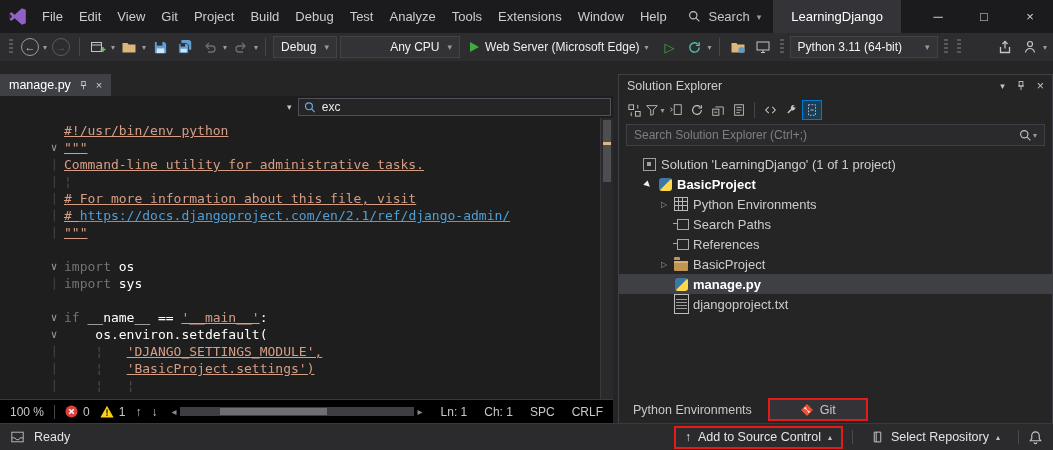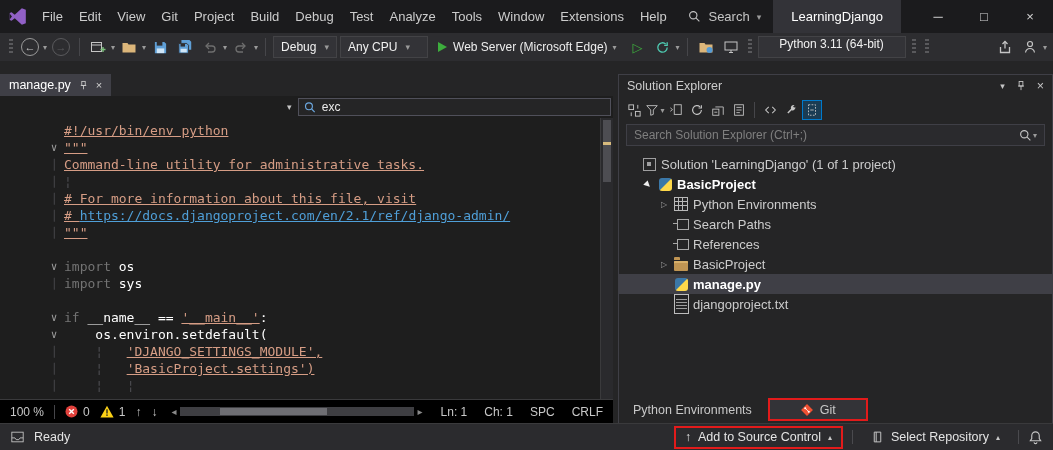--- a/index.html
+++ b/index.html
@@ -30,22 +30,22 @@
   .tsep { width:1px; height:18px; background:#46464a; margin:0 4px; flex:none; }
   .icon-btn { width:22px; height:22px; display:flex; align-items:center; justify-content:center; flex:none; }
   .circle-btn { width:18px; height:18px; border:1px solid #9a9a9a; border-radius:50%;
     display:flex; align-items:center; justify-content:center; font-size:11px; color:#c5c5c5; }
   .circle-btn.disabled { border-color:#5a5a5d; color:#5a5a5d; }
   .mini-caret { font-size:8px; color:#9a9a9a; margin-left:-1px; }
   .combo { height:22px; background:#333337; border:1px solid #434346; display:flex;
     align-items:center; padding:0 7px; gap:8px; color:#f1f1f1; flex:none; }
   .combo .caret { font-size:9px; color:#9a9a9a; }
   .combo.cfg { width:64px; justify-content:space-between; }
-  .combo.cpu { width:88px; justify-content:flex-start; }
-  .combo.py  { width:148px; justify-content:space-between;flex-direction:column; }
+  .combo.cpu { width:120px; justify-content:flex-end; }
+  .combo.py  { width:148px; justify-content:space-between; }
   .start-btn { display:flex; align-items:center; gap:6px; padding:0 7px; height:22px; color:#ededed; }
   .play-tri { width:0; height:0; border-left:9px solid #3dad3d;
     border-top:5.5px solid transparent; border-bottom:5.5px solid transparent; }
   .play-outline { color:#3dad3d; font-size:13px; }
   .spacer { flex:1; }
 
   
   .main { flex:1; display:flex; padding-top:13px; background:#252526; min-height:0; }
   .editor-pane { width:613px; flex:none; display:flex; flex-direction:column; background:#1e1e1e; min-height:0; }
   .tabstrip { height:22px; flex:none; background:#252526; display:flex; }
@@ -167,22 +167,22 @@
         <span class="menu-item">File</span>
         <span class="menu-item">Edit</span>
         <span class="menu-item">View</span>
         <span class="menu-item">Git</span>
         <span class="menu-item">Project</span>
         <span class="menu-item">Build</span>
         <span class="menu-item">Debug</span>
         <span class="menu-item">Test</span>
         <span class="menu-item">Analyze</span>
         <span class="menu-item">Tools</span>
+        <span class="menu-item">Extensions</span>
         <span class="menu-item">Window</span>
-        <span class="menu-item">Extensions</span>
         <span class="menu-item">Help</span>
       </nav>
     <div class="tb-search">
       <svg width="13" height="13" viewBox="0 0 16 16">
           <circle cx="6.5" cy="6.5" r="4.5" fill="none" stroke="#c5c5c5" stroke-width="1.4"></circle>
           <line x1="10" y1="10" x2="14" y2="14" stroke="#c5c5c5" stroke-width="1.4"></line>
         </svg>
       <span>Search</span>
       <span class="caret">▾</span>
     </div>

